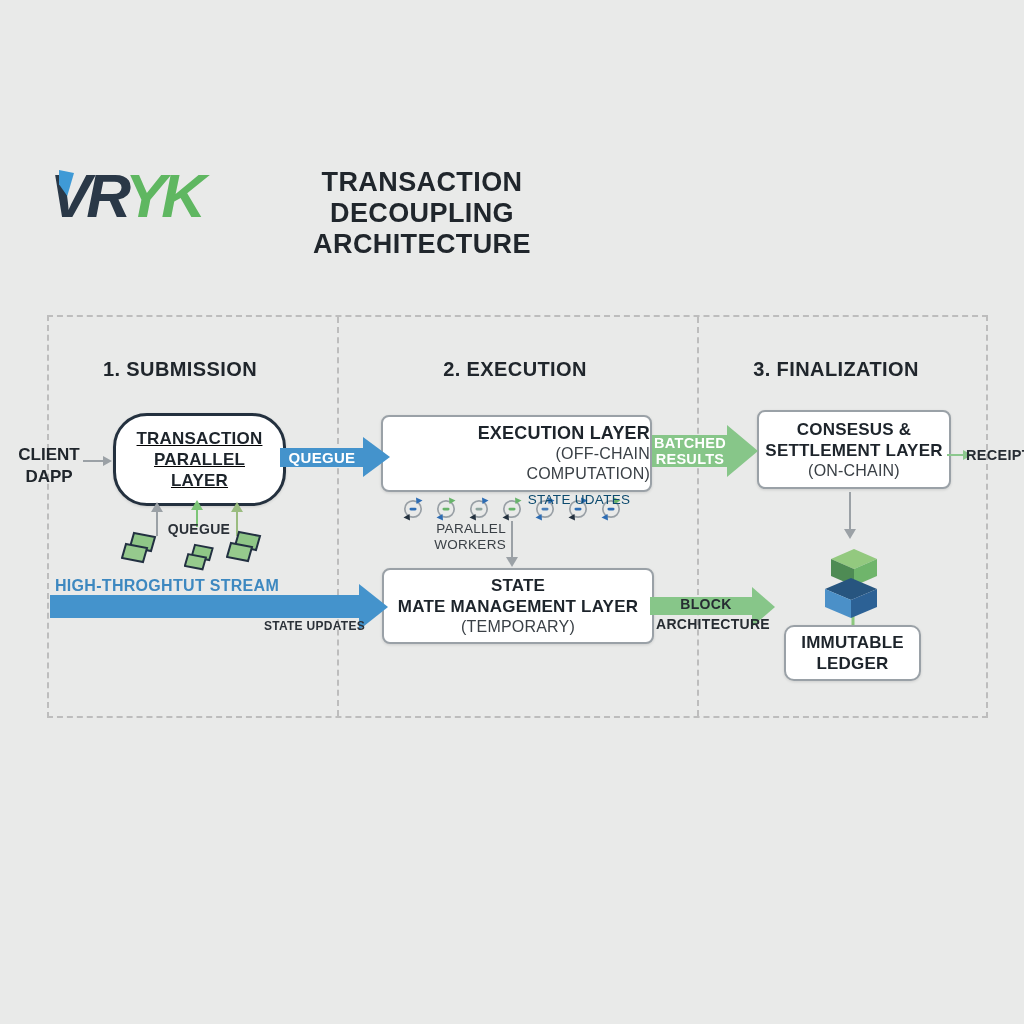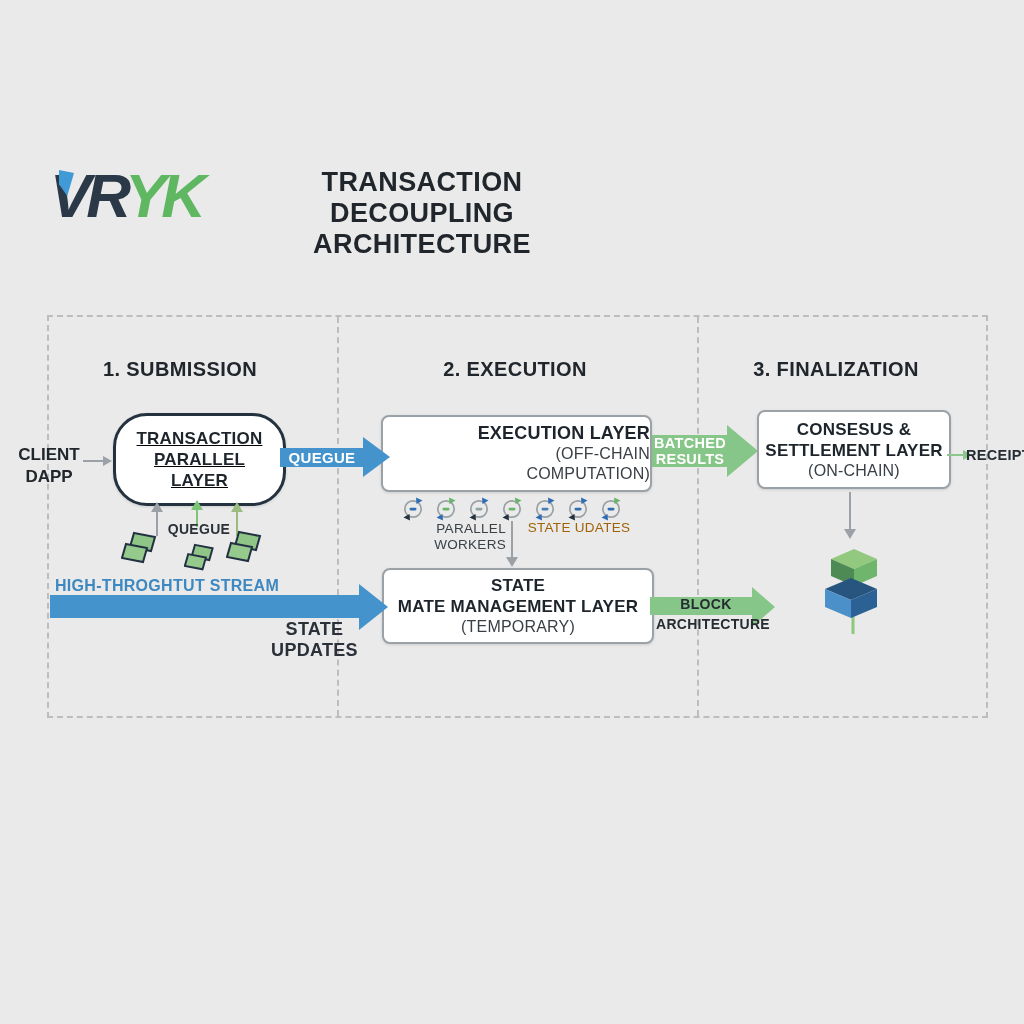--- a/index.html
+++ b/index.html
@@ -115,21 +115,21 @@
       <polygon points="13,2 34,6 30,20 9,16" fill="#8fc687" stroke="#223041" stroke-width="2"></polygon>
       <polygon points="5,13 26,17 22,31 1,27" fill="#96ca8d" stroke="#223041" stroke-width="2"></polygon>
     </svg>
   </div>
 
   <div class="abs" style="left:55px;top:577px;font-weight:bold;font-size:16px;color:#3d88c0;letter-spacing:.3px;">HIGH-THROGHTUT STREAM</div>
   <div class="abs" style="left:50px;top:584px;width:340px;height:46px;z-index:3;">
     <div class="fat-body" style="left:0;top:11px;width:310px;height:23px;background:#4493cc;"></div>
     <div class="fat-head" style="left:309px;top:0;border-top:23px solid transparent;border-bottom:23px solid transparent;border-left:29px solid #4493cc;"></div>
   </div>
-  <div class="small-label" style="left:262px;top:619px;width:105px;font-size:18px;z-index:4;">STATE UPDATES</div>
+  <div class="small-label" style="left:262px;top:619px;width:105px;font-size:12px;z-index:4;">STATE UPDATES</div>
 
   <div class="box" style="left:381px;top:415px;width:267px;height:73px;align-items:flex-end;">
     <div class="b-bold" style="font-size:18px;">EXECUTION LAYER</div>
     <div class="b-reg">(OFF-CHAIN</div>
     <div class="b-reg">COMPUTATION)</div>
   </div>
 
   <div class="abs" style="left:401px;top:497px;"><svg width="24" height="24" viewBox="0 0 24 24">
         <circle cx="12" cy="12" r="8.2" fill="none" stroke="#99a0a6" stroke-width="1.7"></circle>
         <polygon points="15,0.5 21.5,3.5 15.5,7" fill="#2e6db4"></polygon>
@@ -176,21 +176,21 @@
   <div class="abs ctr" style="left:406px;top:521px;width:100px;font-size:13.5px;font-weight:normal;color:#3a4046;line-height:16px;letter-spacing:.3px;text-align:right;">
     <div>PARALLEL</div>
     <div>WORKERS</div>
   </div>
 
   <div class="abs" style="left:505px;top:521px;width:14px;height:46px;">
     <div class="vline" style="left:6px;top:0;height:36px;background:#9ba1a6;"></div>
     <div class="tri-d" style="left:1px;top:36px;border-top-color:#9ba1a6;"></div>
   </div>
 
-  <div class="abs ctr" style="left:524px;top:520px;width:110px;font-size:13.5px;color:#a16207;letter-spacing:.3px;">STATE UDATES</div>
+  <div class="abs ctr" style="left:524px;top:492px;width:110px;font-size:13.5px;color:#0c4a6e;letter-spacing:.3px;">STATE UDATES</div>
 
   <div class="abs" style="left:652px;top:425px;width:106px;height:52px;z-index:3;">
     <div class="fat-body" style="left:0;top:10px;width:76px;height:32px;background:#87c689;"></div>
     <div class="fat-head" style="left:75px;top:0;border-top:26px solid transparent;border-bottom:26px solid transparent;border-left:31px solid #87c689;"></div>
     <div class="fat-label" style="left:0;top:10px;width:76px;font-size:14.5px;line-height:16px;">
       <div>BATCHED</div>
       <div>RESULTS</div>
     </div>
   </div>
 
@@ -229,14 +229,18 @@
       <rect x="30.5" y="60" width="3" height="26" fill="#8cc87e"></rect>
       <polygon points="33,1 56,11 33,21 10,11" fill="#93c97f"></polygon>
       <polygon points="10,11 33,21 33,38 10,28" fill="#4e8b54"></polygon>
       <polygon points="56,11 33,21 33,38 56,28" fill="#6fb56b"></polygon>
       <polygon points="30,30 56,41 30,52 4,41" fill="#27557f"></polygon>
       <polygon points="4,41 30,52 30,70 4,59" fill="#4b90c8"></polygon>
       <polygon points="56,41 30,52 30,70 56,59" fill="#2c6195"></polygon>
     </svg>
   </div>
 
+  <div class="box" style="left:784px;top:625px;width:133px;height:52px;border-radius:10px;border-width:2.5px;z-index:2;">
+    <div class="b-bold">IMMUTABLE</div>
+    <div class="b-bold">LEDGER</div>
+  </div>
 
 </div>
 
 </body></html>

